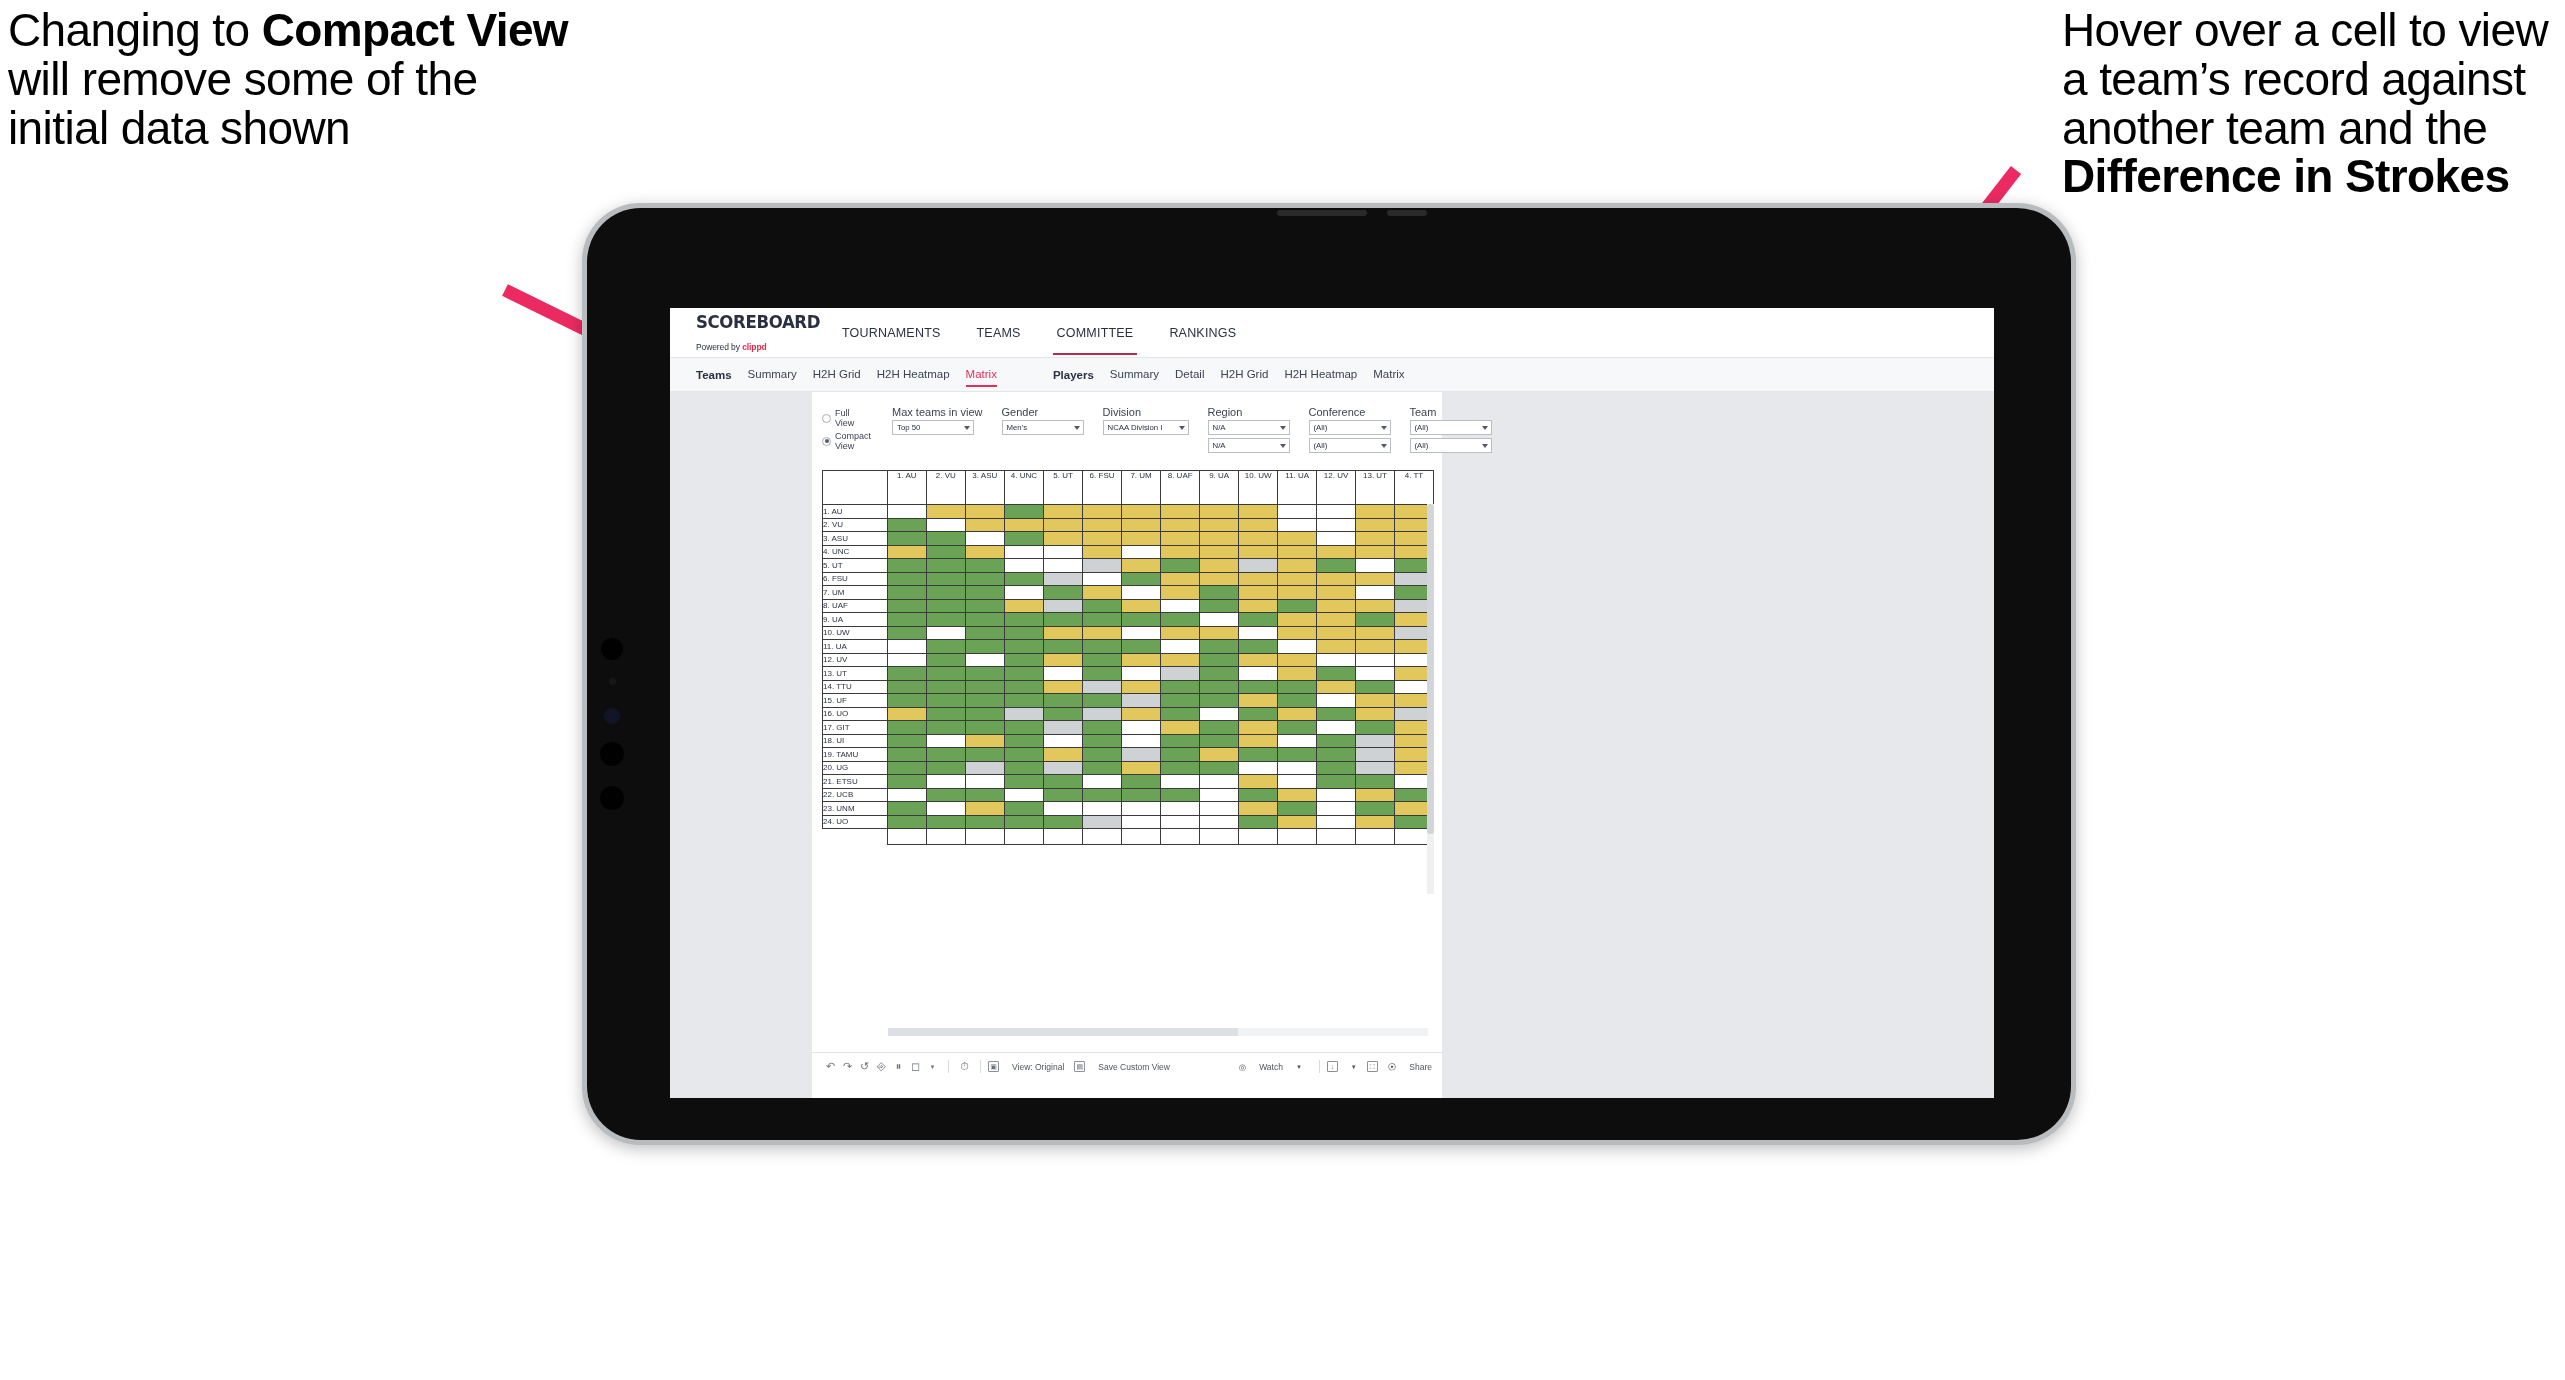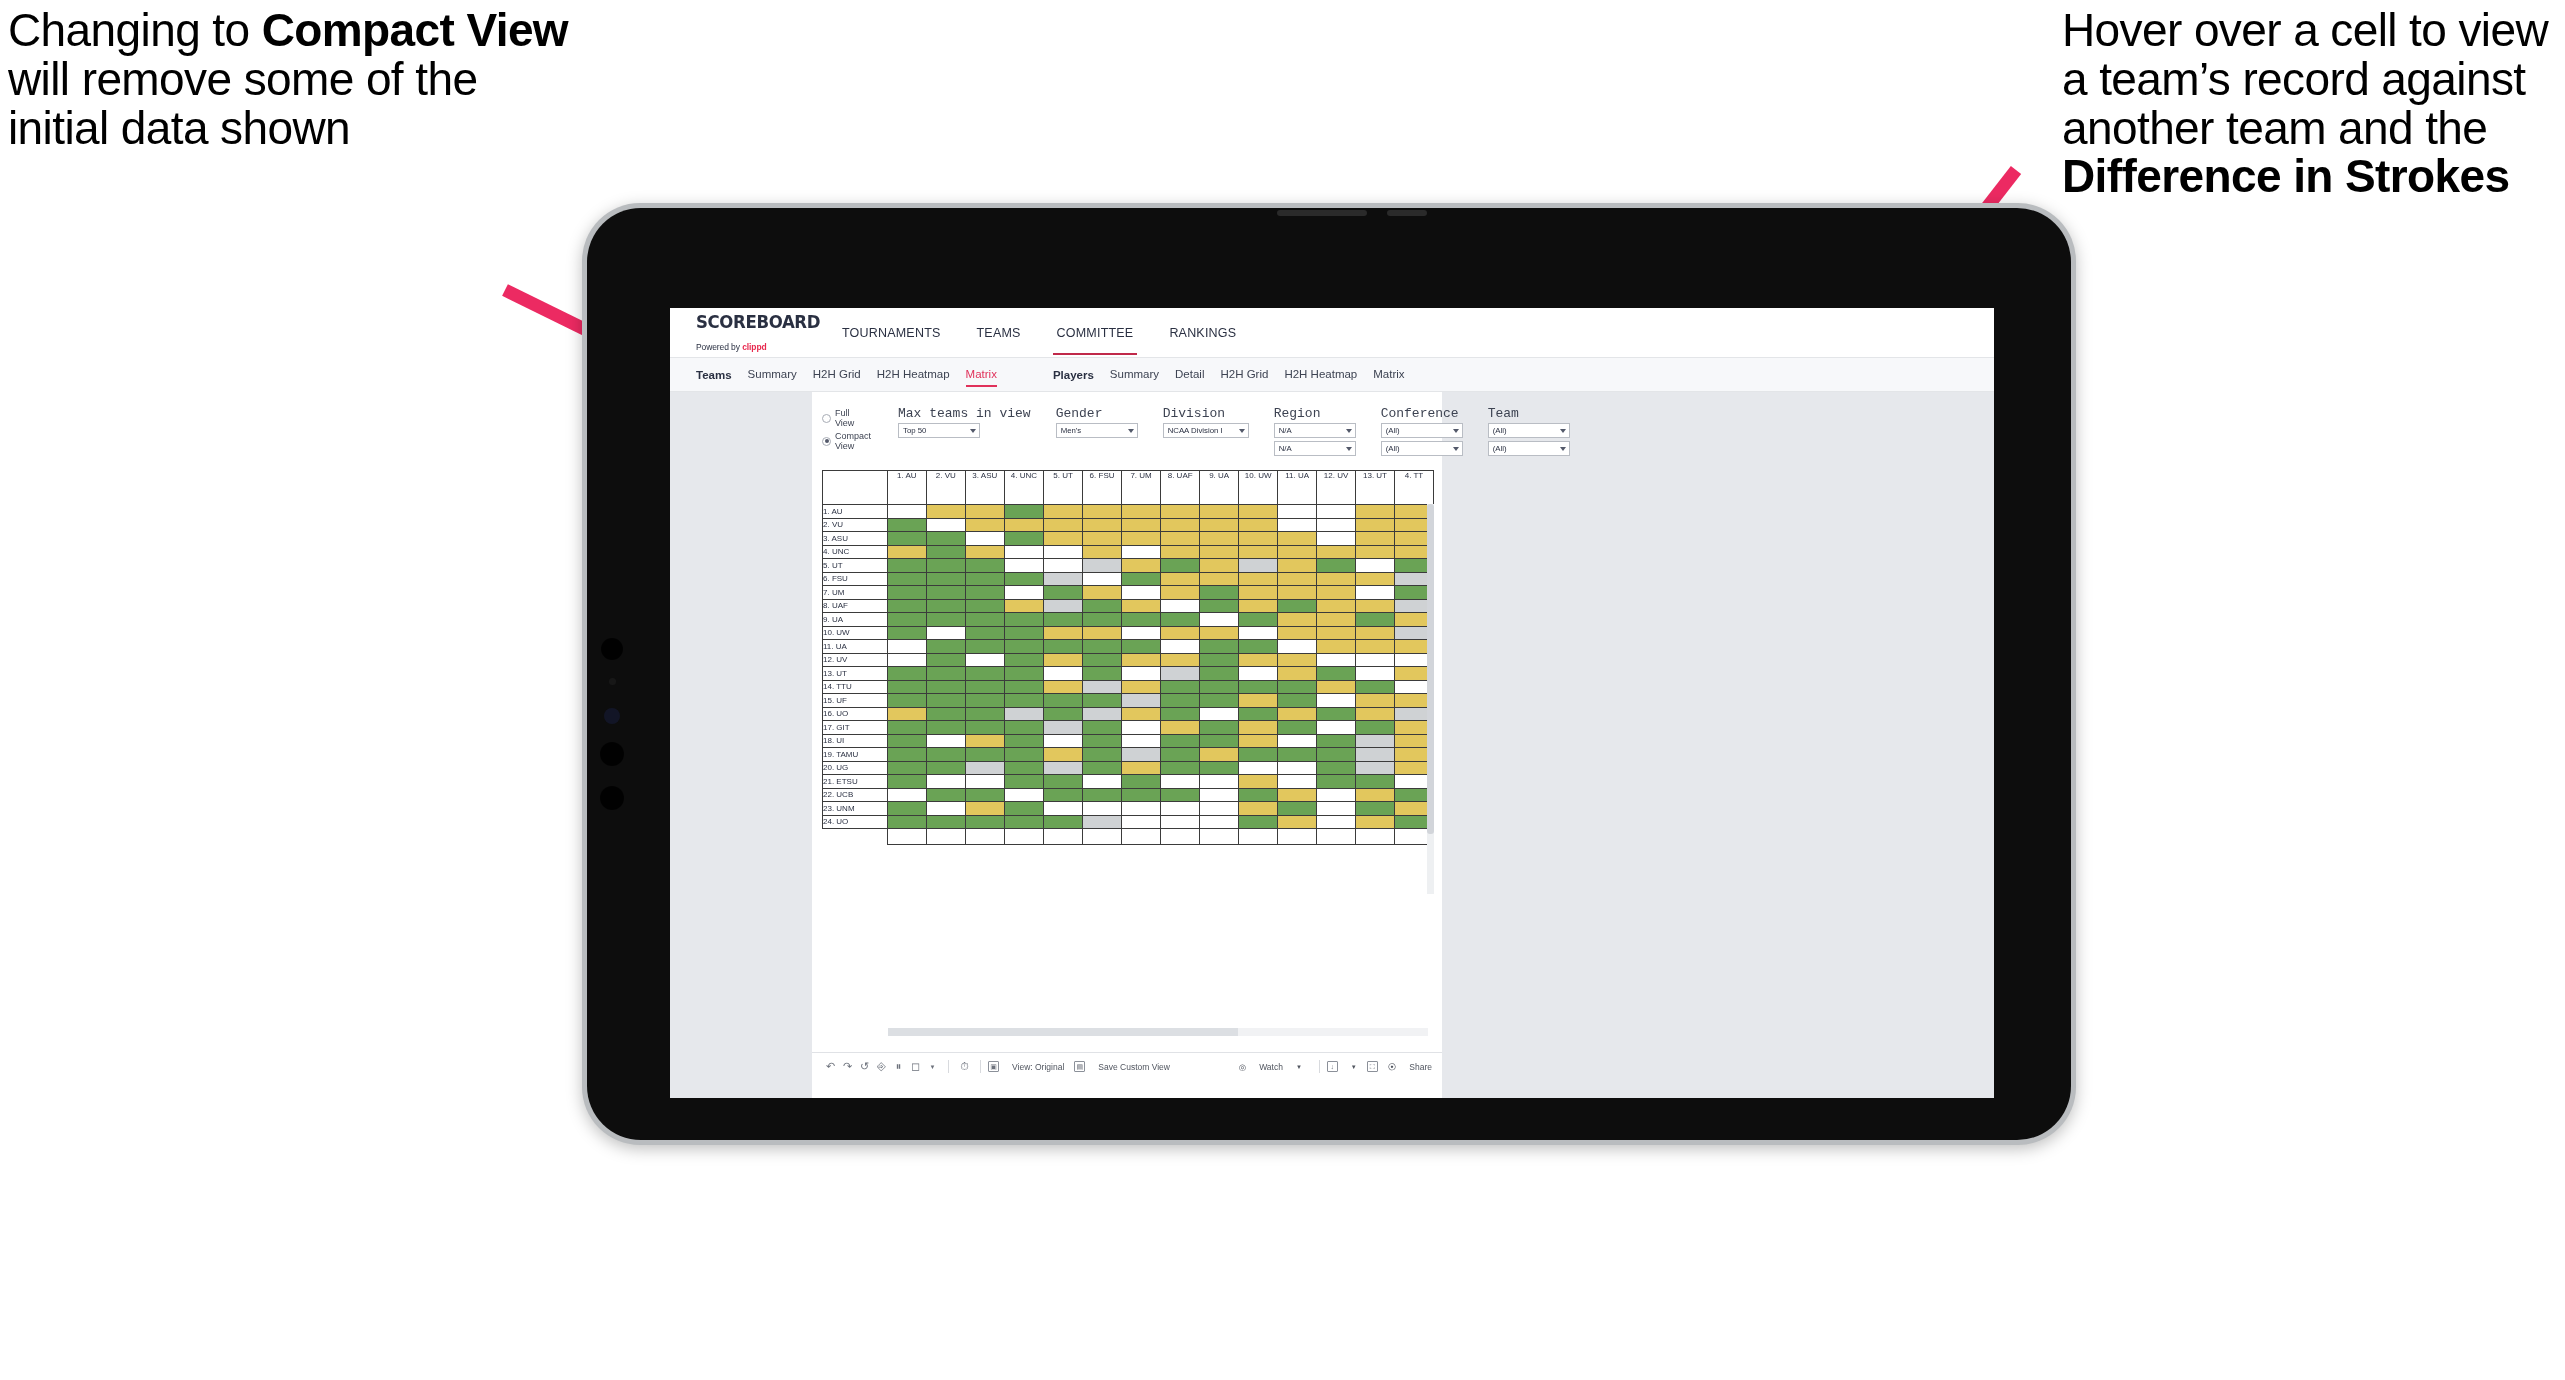--- a/index.html
+++ b/index.html
@@ -114,25 +114,25 @@
   }
   #sheet {
     position: absolute; left: 142px; top: 0px;
     width: 630px; height: 706px;
     background: #ffffff;
   }
 
   
   #filters {
     display: flex; align-items: flex-start;
-    padding: 14px 9px 0 10px; gap: 13px;
+    padding: 14px 9px 0 10px; gap: 7px;
     font-size: 8px; color: #3d4352;
   }
   .fgroup { margin-right: 12px; }
-  .flabel { font-size: 13px; color: #3d4352; margin-bottom: 2px; white-space: nowrap; font-family: Liberation Mono, monospace; }
+  .flabel { font-size: 11px; color: #3d4352; margin-bottom: 2px; white-space: nowrap; }
   .fsel {
     width: 82px; height: 15px; border: 1px solid #b9bdc4; background: #fff;
     font-size: 7.8px; color: #2a3042;
     display: flex; align-items: center; padding-left: 4px;
     position: relative; cursor: pointer; margin-bottom: 3px;
   }
   .fsel .car {
     position: absolute; right: 3px; top: 50%; transform: translateY(-50%);
     border-left: 3px solid transparent; border-right: 3px solid transparent;
     border-top: 4px solid #53596a;

